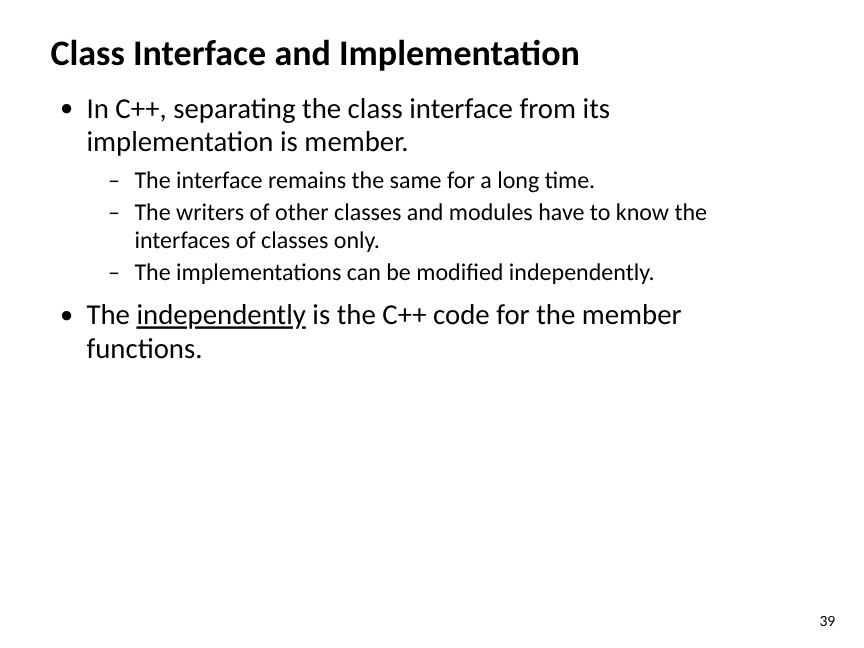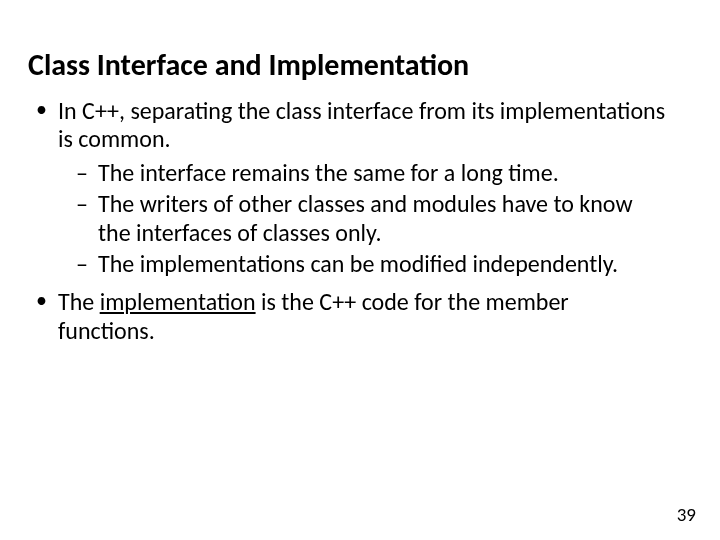--- a/index.html
+++ b/index.html
@@ -7,22 +7,21 @@
     padding: 0;
     width: 720px;
     height: 540px;
     background: #fff;
     font-family: Calibri, "Segoe UI", Arial, sans-serif;
     color: #000;
     position: relative;
   }
   .slide {
     box-sizing: border-box;
-    padding: 28px 54px 0 28px;
-    margin-top: 20px;
+    padding: 28px 54px 0 42px;
   }
   .title {
     font-size: 30px;
     font-weight: 700;
     line-height: 1.15;
     margin: 0 0 14px 0;
   }
   ul.level1 {
     list-style: none;
     margin: 0;
@@ -39,59 +38,59 @@
     content: "•";
     position: absolute;
     left: 4px;
     top: 0;
     font-size: 22px;
   }
   ul.level2 {
     list-style: none;
     margin: 6px 0 10px 0;
     padding: 0 0 0 18px;
-    font-size: 24px;
+    font-size: 20px;
     line-height: 1.2;
   }
   ul.level2 > li {
     position: relative;
     padding-left: 22px;
     margin-bottom: 2px;
   }
   ul.level2 > li::before {
     content: "–";
     position: absolute;
     left: 0;
     top: 0;
   }
   .u {
     text-decoration: underline;
   }
   .pagenum {
     position: absolute;
     right: 24px;
     bottom: 14px;
-    font-size: 19px;
+    font-size: 13px;
     color: #000;
   }
 </style>
 </head>
 <body>
 
 <div class="slide">
   <h1 class="title">Class Interface and Implementation</h1>
 
   <ul class="level1">
     <li>
-      <span>In C++, separating the class interface from its implementations is common.</span>
+      <span>In C++, separating the class interface from its implementation is member.</span>
       <ul class="level2">
         <li>The interface remains the same for a long time.</li>
         <li>The writers of other classes and modules have to know the interfaces of classes only.</li>
         <li>The implementations can be modified independently.</li>
       </ul>
     </li>
     <li>
-      <span>The </span><span class="u">implementation</span><span> is the C++ code for the member functions.</span>
+      <span>The </span><span class="u">independently</span><span> is the C++ code for the member functions.</span>
     </li>
   </ul>
 </div>
 
 <div class="pagenum">39</div>
 
 </body></html>

